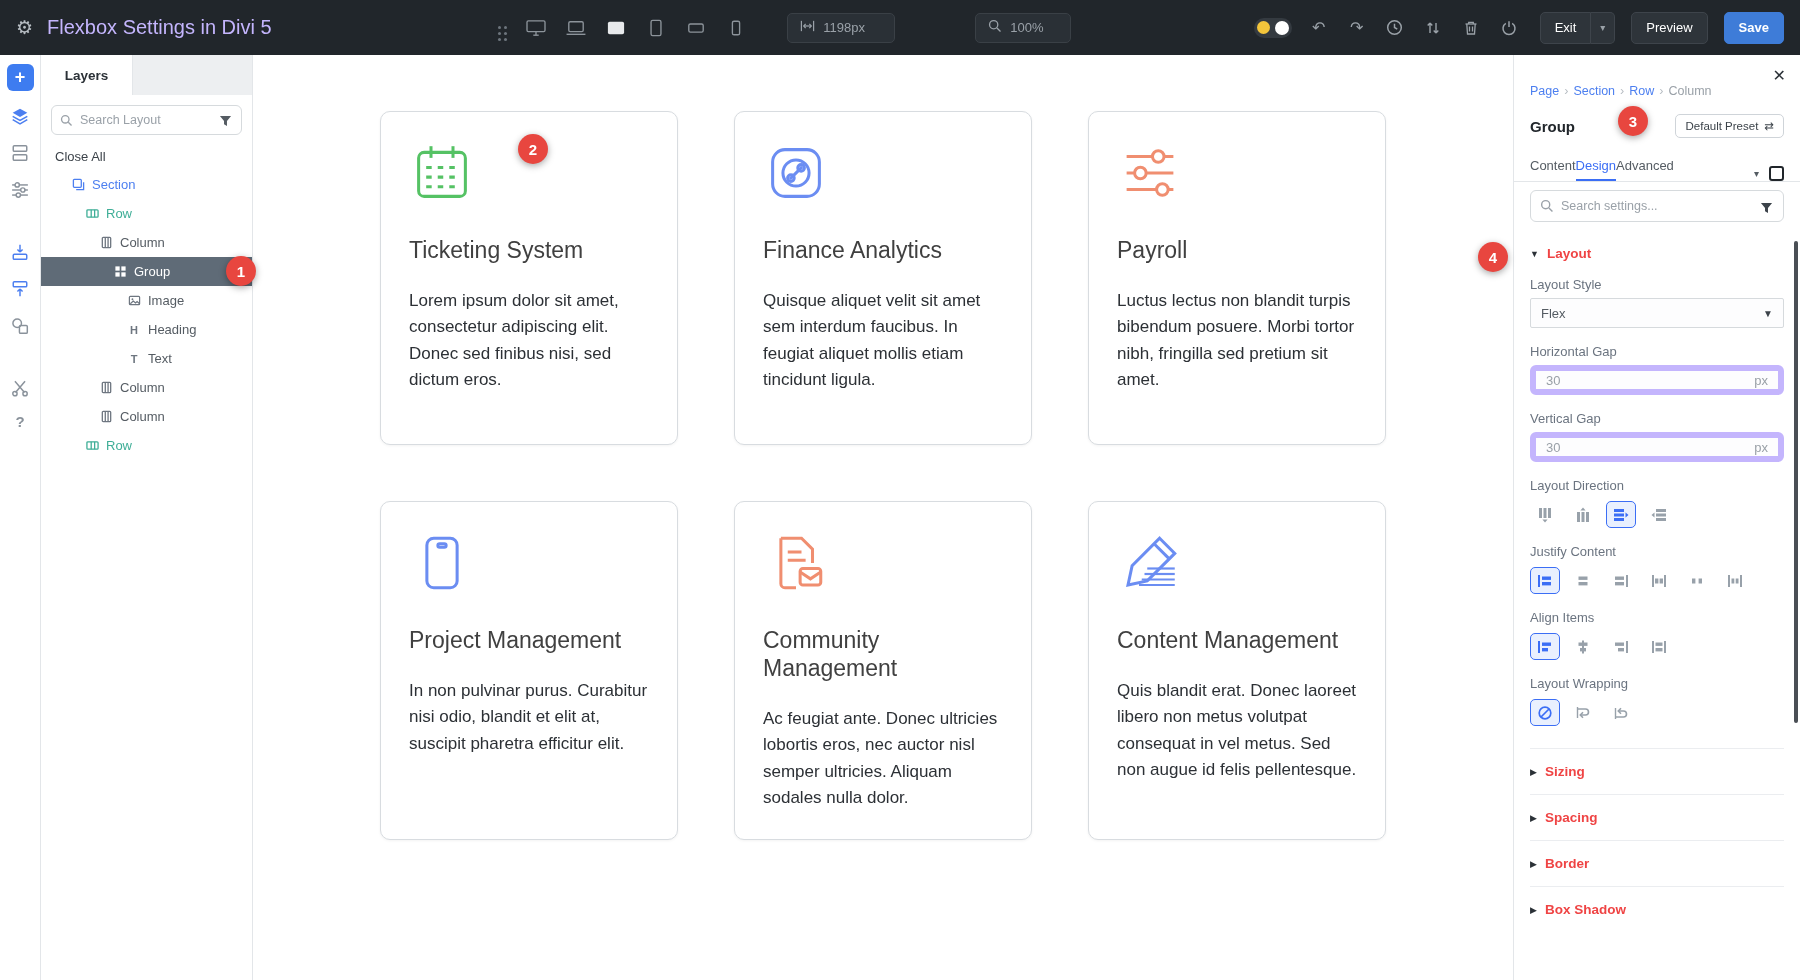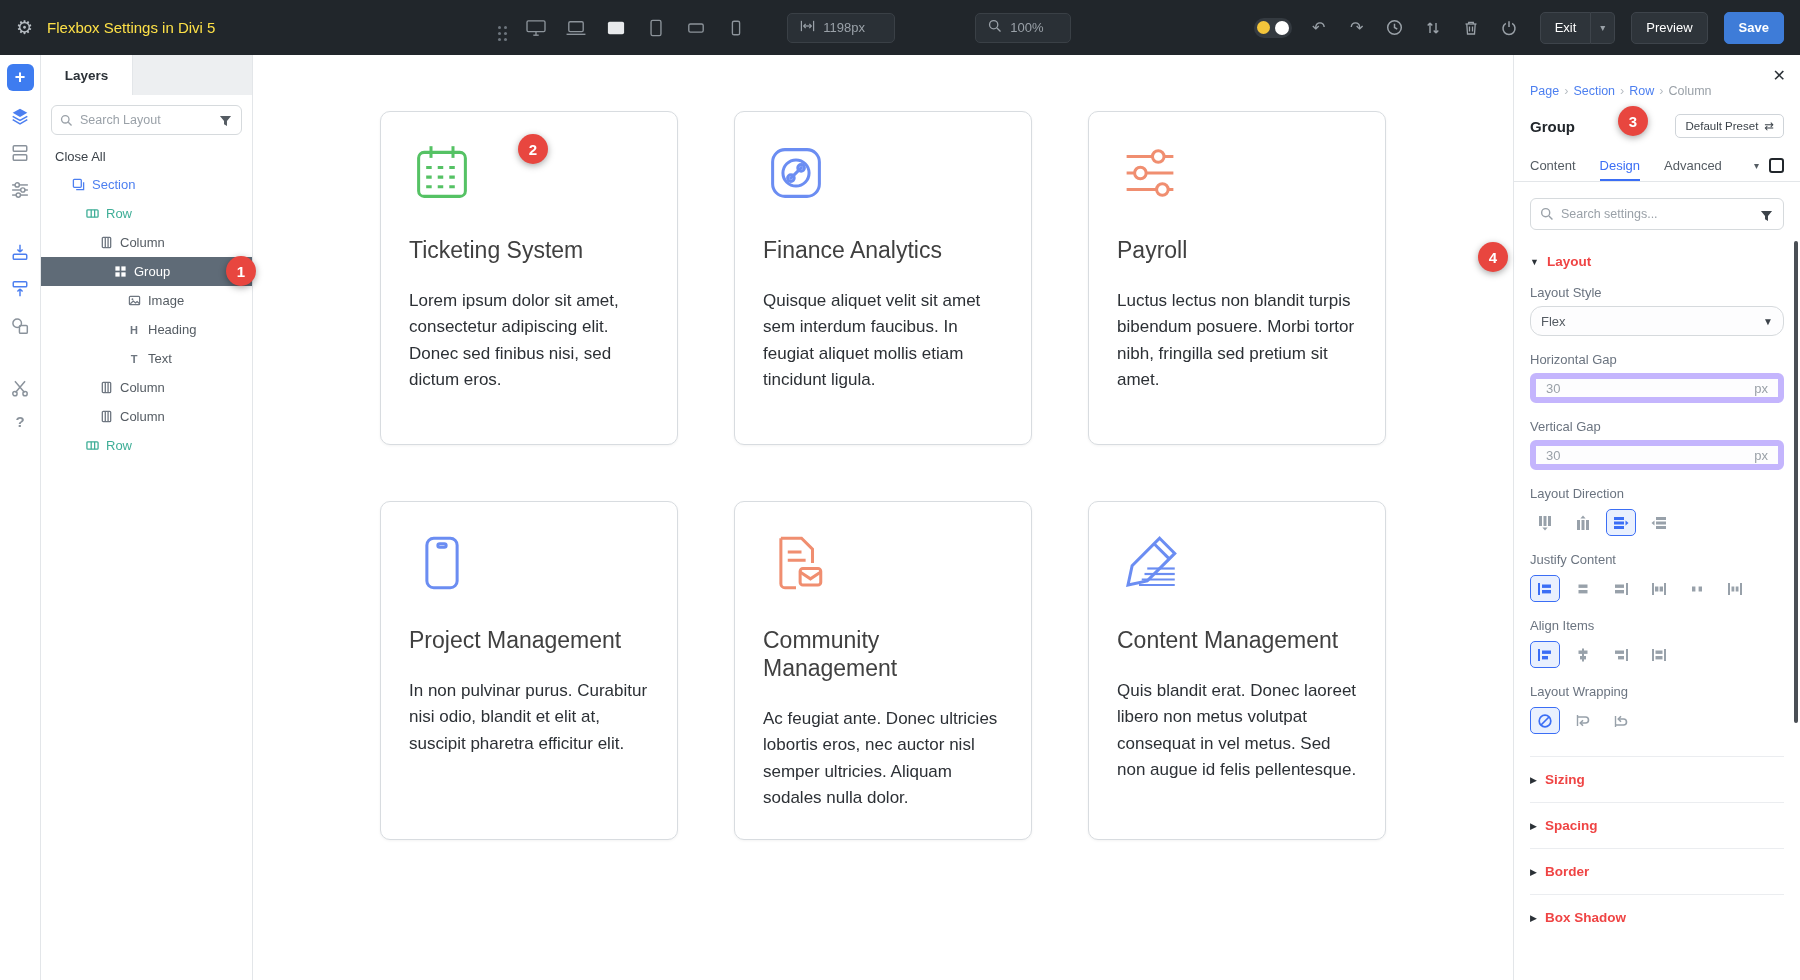--- a/index.html
+++ b/index.html
@@ -5,21 +5,21 @@
   *{margin:0;padding:0;box-sizing:border-box}
   html,body{width:1800px;height:980px;overflow:hidden;background:#fff;
     font-family:"Liberation Sans","DejaVu Sans",sans-serif;}
   .page{position:relative;width:1800px;height:980px;background:#fff}
 
   
   .topbar{position:absolute;top:0;left:0;right:0;height:55px;background:#21262b;
     display:flex;align-items:center;justify-content:space-between;padding:0 16px;color:#a9b0b7;z-index:30}
   .tb-left{display:flex;align-items:center;gap:14px;min-width:300px}
   .tb-gear{font-size:19px;color:#b7bdc3;cursor:pointer}
-  .tb-title{color:#fde047;font-size:15px}
+  .tb-title{color:#c4b5fd;font-size:20px}
   .tb-center{display:flex;align-items:center;gap:10px}
   .drag-dots{display:flex;gap:3px;margin-right:4px}
   .drag-dots i{width:3px;height:3px;border-radius:50%;background:#6d757d;display:block;box-shadow:0 6px 0 #6d757d,0 12px 0 #6d757d}
   .dev{display:flex;align-items:center;justify-content:center;width:30px;height:30px;border-radius:5px;color:#8d949b;cursor:pointer}
   .dev svg{display:block}
   .dev.active{color:#e8eaec}
   .tb-field{display:flex;align-items:center;gap:8px;background:#2a3036;border:1px solid #3a4046;
     border-radius:5px;height:30px;padding:0 12px;color:#9aa1a8;font-size:13px;min-width:108px;cursor:text}
   .tb-right{display:flex;align-items:center;gap:8px;justify-content:flex-end}
   .tb-icon{width:30px;height:30px;display:flex;align-items:center;justify-content:center;color:#9aa1a8;cursor:pointer;font-size:16px}
@@ -88,38 +88,38 @@
   .crumbs{display:flex;align-items:flex-end;gap:5px;padding-top:29px;font-size:12.5px;color:#9aa1a8}
   .crumb{color:#4c7ff0;cursor:pointer}
   .crumb.current{color:#9aa1a8;cursor:default}
   .crumb-sep{color:#b6bcc2}
   .panel-close{position:absolute;top:13px;right:14px;font-size:16px;color:#2b3137;cursor:pointer;line-height:1}
   .ptitle-row{display:flex;align-items:center;margin-top:16px;position:relative}
   .ptitle{font-size:15px;font-weight:bold;color:#21262b}
   .preset-btn{margin-left:auto;border:1px solid #cfd4d9;border-radius:5px;padding:4px 9px;font-size:11.5px;
     color:#3c434a;display:flex;align-items:center;gap:6px;cursor:pointer;background:#fff}
   .badge-group{position:absolute;left:88px;top:-8px}
-  .tabs-row{display:flex;align-items:center;gap:24px;margin:12px -16px 0;padding:0 16px;border-bottom:1px solid #e3e6e9;height:32px}
+  .tabs-row{display:flex;align-items:flex-end;margin:12px -16px 0;padding:0 16px;border-bottom:1px solid #e3e6e9;height:32px}
   .ptab{font-size:13px;color:#555c63;cursor:pointer;height:100%;display:flex;align-items:center}
   .ptab.active{color:#3b6ef5;box-shadow:inset 0 -2px 0 #3b6ef5}
   .tabs-right{margin-left:auto;display:flex;align-items:center;gap:10px}
   .tabs-caret{font-size:10px;color:#555c63;cursor:pointer}
   .preset-box{width:15px;height:15px;border:2px solid #21262b;border-radius:3px;background:#fff;cursor:pointer}
-  .psearch{position:relative;margin-top:16px}
+  .psearch{position:relative;margin-top:8px}
   .psearch input{width:100%;height:32px;border:1px solid #d6dadd;border-radius:6px;padding:0 32px 0 30px;
     font-size:12.5px;color:#555c63;outline:none;font-family:inherit;background:#fff}
   .psearch input::placeholder{color:#9aa1a8}
   .ps-mag{position:absolute;left:10px;top:9px;color:#9aa1a8}
   .ps-funnel{position:absolute;right:11px;top:10px;color:#3c434a;cursor:pointer}
   .sec-head{display:flex;align-items:center;gap:8px;margin-top:24px;cursor:pointer}
   .sec-tri{font-size:9px;color:#2b3137}
   .sec-title{font-size:13.5px;font-weight:bold;color:#ef4444}
   .f-label{font-size:13px;color:#6b7480;margin:16px 0 6px}
   .f-label.tight{margin-bottom:8px}
-  .select{height:30px;border:1px solid #d6dadd;border-radius:12px;background:#fdfdfe;display:flex;align-items:center;
+  .select{height:30px;border:1px solid #d6dadd;border-radius:2px;background:#fdfdfe;display:flex;align-items:center;
     padding:0 10px;font-size:13px;color:#555c63;cursor:pointer}
   .select .caret{margin-left:auto;font-size:10px;color:#3c434a}
   .gap-input{height:30px;border:6px solid #c4b5fd;border-radius:6px;background:#fdfdfe;display:flex;align-items:center;
     padding:0 10px;font-size:13px;color:#9aa1a8;cursor:text}
   .gap-unit{margin-left:auto;color:#9aa1a8}
   .opt-row{display:flex;gap:8px}
   .opt{width:30px;height:27px;border:1px solid transparent;border-radius:5px;display:flex;align-items:center;
     justify-content:center;color:#98a1aa;cursor:pointer}
   .opt.sel{border-color:#3b6ef5;background:#e9f0fe;color:#3b6ef5}
   .csection{display:flex;align-items:center;gap:8px;border-top:1px solid #ebedf0;padding:15px 0;cursor:pointer}

